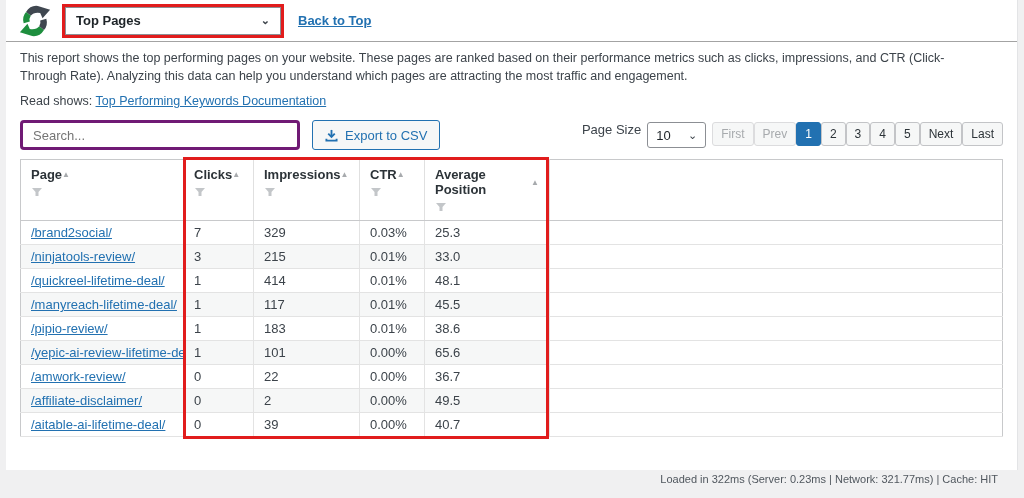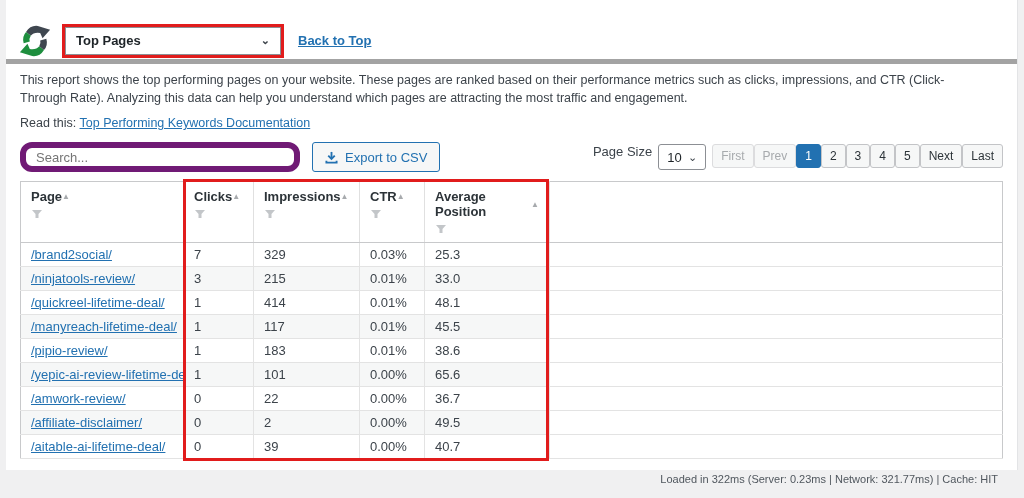--- a/index.html
+++ b/index.html
@@ -11,21 +11,21 @@
     position:relative;
   }
   .content {
     position:absolute; left:6px; right:6px; top:0; bottom:28px;
     background:#ffffff;
     border-right:1px solid #e3e4e6;
   }
   
   .topbar {
     height:42px; display:flex; align-items:center;
-    padding:0 12px; border-bottom:5px solid #a3a3a3; background:#fff;margin-top:22px;
+    padding:0 12px; border-bottom:1px solid #a3a3a3; background:#fff;
   }
   .logo { width:34px; height:34px; flex:0 0 auto; }
   .red-annot {
     border:3px solid #e11c1c; margin-left:10px; background:#fff;
   }
   .fake-select {
     width:216px; height:28px; border:1px solid #8c8f94; background:#fff;
     display:flex; align-items:center; justify-content:space-between;
     padding:0 10px; font-size:13px; font-weight:bold; color:#1d2327;
     cursor:pointer;
@@ -39,33 +39,33 @@
   .desc {
     padding:7px 28px 0 14px; font-size:12.5px; line-height:1.45; color:#3c434a;
   }
   .readmore { padding:0 14px; margin-top:9px; font-size:12.5px; }
   .readmore a { color:#2271b1; text-decoration:underline; cursor:pointer; }
   
   .toolbar {
     margin:12px 14px 0 14px; display:flex; align-items:center;
   }
   .search {
-    width:280px; height:30px; border:6px solid #701a75; border-radius:12px;
+    width:280px; height:30px; border:3px solid #701a75; border-radius:4px;
     padding:0 10px; font-size:13px; color:#3c434a; outline:none;
     font-family:"Liberation Sans", sans-serif;
   }
   .export-btn {
     margin-left:12px; height:30px; display:inline-flex; align-items:center; gap:7px;
     border:1px solid #2271b1; border-radius:3px; background:#f6f7f7;
     color:#2271b1; font-size:13px; padding:0 12px; cursor:pointer;
     font-family:"Liberation Sans", sans-serif;
   }
   .pager { margin-left:auto; display:flex; align-items:flex-start; font-size:13px; }
   .pagesize-select {
-    width:48px; height:26px; border:1px solid #8c8f94; border-radius:3px; background:#fff;
+    width:59px; height:26px; border:1px solid #8c8f94; border-radius:3px; background:#fff;
     display:inline-flex; align-items:center; justify-content:space-between;
     padding:0 8px; font-size:13px; color:#1d2327; cursor:pointer; margin:0 6px 0 6px;
   }
   .pbtn {
     min-width:24px; height:24px; padding:0 8px; font-size:12px;
     border:1px solid #c3c4c7; border-radius:3px; background:#f6f7f7; color:#2c3338;
     cursor:pointer; font-family:"Liberation Sans", sans-serif;
   }
   .pbtn.disabled { color:#a7aaad; border-color:#dcdcde; cursor:default; }
   .pbtn.active { background:#2271b1; border-color:#2271b1; color:#fff; }
@@ -113,21 +113,21 @@
     <div class="red-annot">
       <div class="fake-select">
         <span>Top Pages</span>
         <span class="chev">⌄</span>
       </div>
     </div>
     <a class="back-top">Back to Top</a>
   </div>
 
   <p class="desc">This report shows the top performing pages on your website. These pages are ranked based on their performance metrics such as clicks, impressions, and CTR (Click-Through Rate). Analyzing this data can help you understand which pages are attracting the most traffic and engagement.</p>
-  <p class="readmore"><span>Read this: </span><a>Top Performing Keywords Documentation</a></p>
+  <p class="readmore"><span>Read shows: </span><a>Top Performing Keywords Documentation</a></p>
 
   <div class="toolbar">
     <input class="search" type="text" placeholder="Search..." style="">
     <button class="export-btn">
       <svg width="13" height="13" viewBox="0 0 14 14">
         <path d="M7 1 V8" stroke="#2271b1" stroke-width="2" fill="none"></path>
         <path d="M3.5 5 L7 8.5 L10.5 5" stroke="#2271b1" stroke-width="2" fill="none"></path>
         <path d="M1.5 10.5 V12.5 H12.5 V10.5" stroke="#2271b1" stroke-width="2" fill="none"></path>
       </svg>
       <span>Export to CSV</span>

